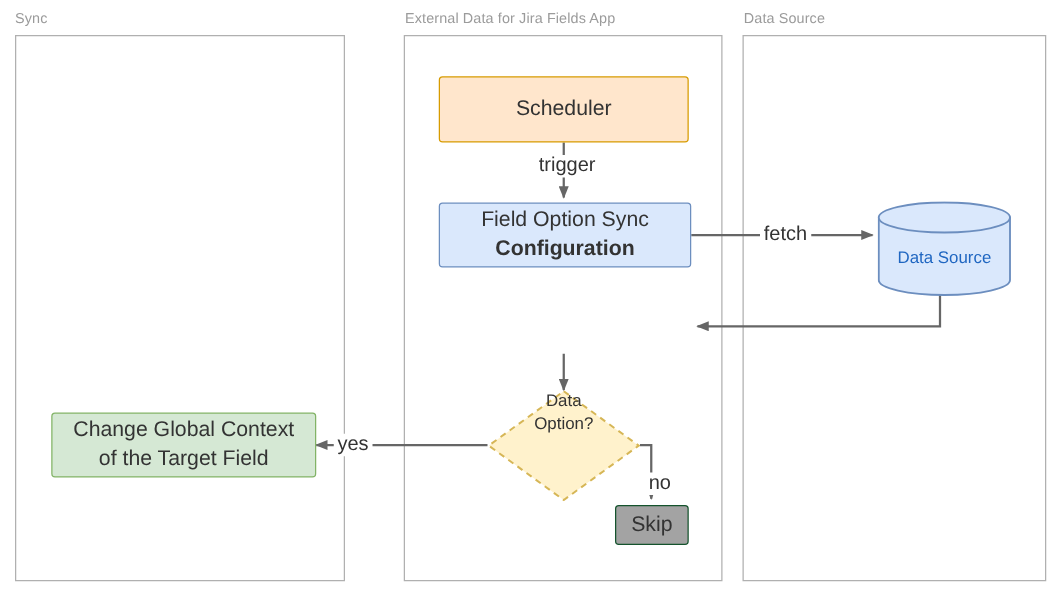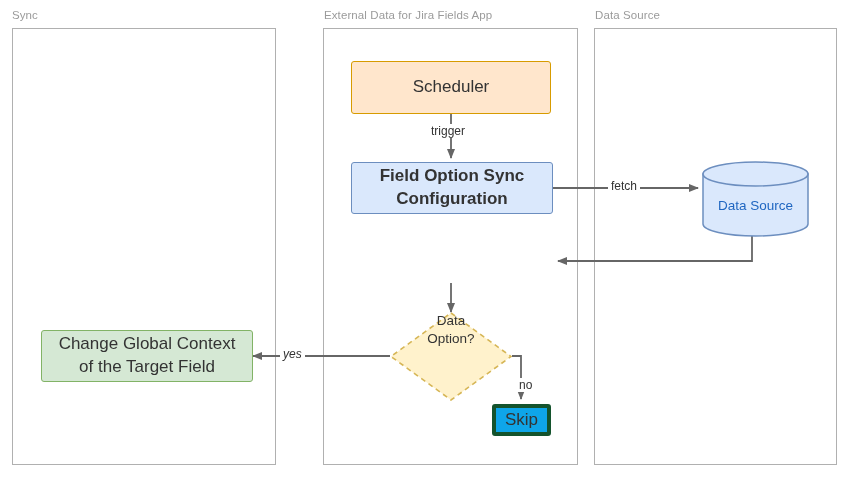--- a/index.html
+++ b/index.html
@@ -48,22 +48,22 @@
   }
   .node-blue {
     background: #dae8fc;
     border: 1px solid #6c8ebf;
   }
   .node-green {
     background: #d5e8d4;
     border: 1px solid #82b366;
   }
   .node-gray {
-    background: #0ea5e9;
-    border: 4px solid #14532d;
+    background: #a3a3a3;
+    border: 1px solid #14532d;
     color: #333333;
   }
   .diamond-wrap {
     position: absolute;
   }
   .diamond-shape {
     position: absolute;
     left: 0; top: 0;
     width: 100%; height: 100%;
   }
@@ -96,21 +96,21 @@
   }
   .edge-layer {
     position: absolute;
     left: 0; top: 0;
     width: 848px;
     height: 483px;
     pointer-events: none;
   }
   .edge-label {
     position: absolute;
-    font-size: 12px;
+    font-size: 16px;
     color: #333333;
     background: #ffffff;
     padding: 0 3px;
     white-space: nowrap;
   }
 </style>
 </head>
 <body>
 
 <div id="canvas">
@@ -138,30 +138,30 @@
 
     <path d="M451,283 L451,312" stroke="#666666" stroke-width="1.8" fill="none" marker-end="url(#arrowhead)"></path>
 
     <path d="M390,356 L253,356" stroke="#666666" stroke-width="1.8" fill="none" marker-end="url(#arrowhead)"></path>
 
     <path d="M512,356 L521,356 L521,399" stroke="#666666" stroke-width="1.8" fill="none" marker-end="url(#arrowhead)"></path>
   </svg>
 
   <div class="edge-label" style="left:428px; top:124px;">trigger</div>
   <div class="edge-label" style="left:608px; top:179px;">fetch</div>
-  <div class="edge-label" style="left:280px; top:347px;font-style:italic;">yes</div>
+  <div class="edge-label" style="left:267px; top:347px;">yes</div>
   <div class="edge-label" style="left:516px; top:378px;">no</div>
 
   <div class="node node-scheduler" style="left:351px; top:61px; width:200px; height:53px;">
     <span>Scheduler</span>
   </div>
 
   <div class="node node-blue" style="left:351px; top:162px; width:202px; height:52px;">
     <span>
-      <span style="display:block;font-weight:bold;">Field Option Sync</span>
+      <span style="display:block;">Field Option Sync</span>
       <span style="display:block;font-weight:bold;">Configuration</span>
     </span>
   </div>
 
 
   <div class="diamond-wrap" style="left:390px; top:312px; width:122px; height:89px;">
     <svg class="diamond-shape" viewBox="0 0 122 89" width="122" height="89">
       <polygon points="61,1 121,44.5 61,88 1,44.5" fill="#fff2cc" stroke="#d6b656" stroke-width="1.6" stroke-dasharray="5 4"></polygon>
     </svg>
     <div class="diamond-text">

